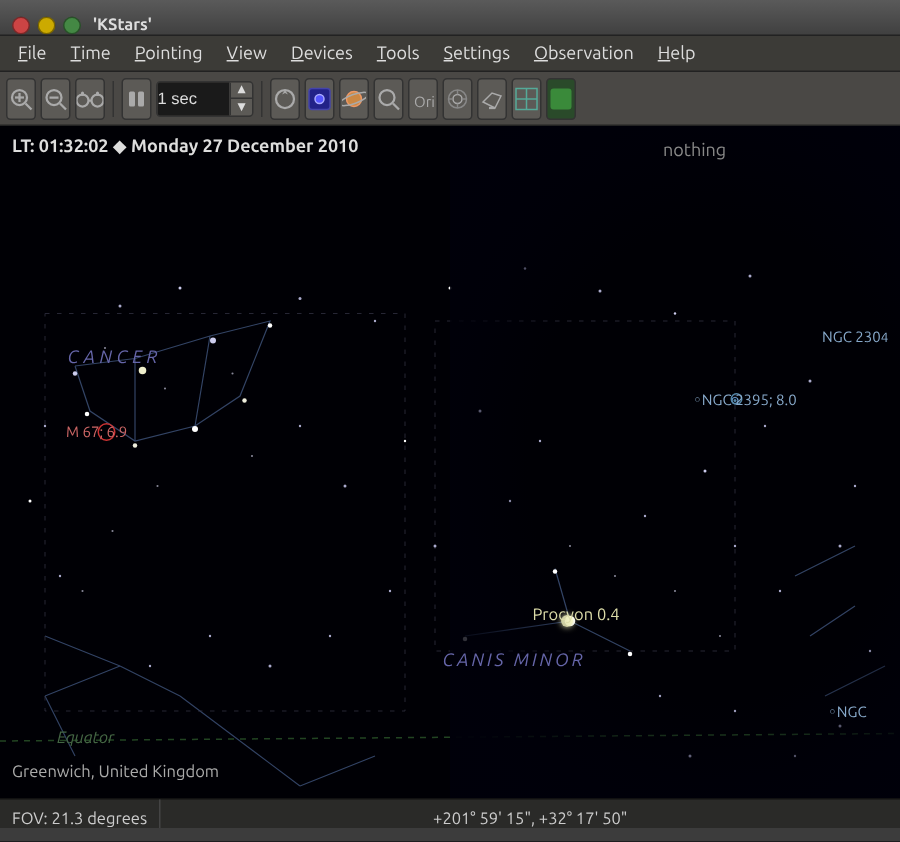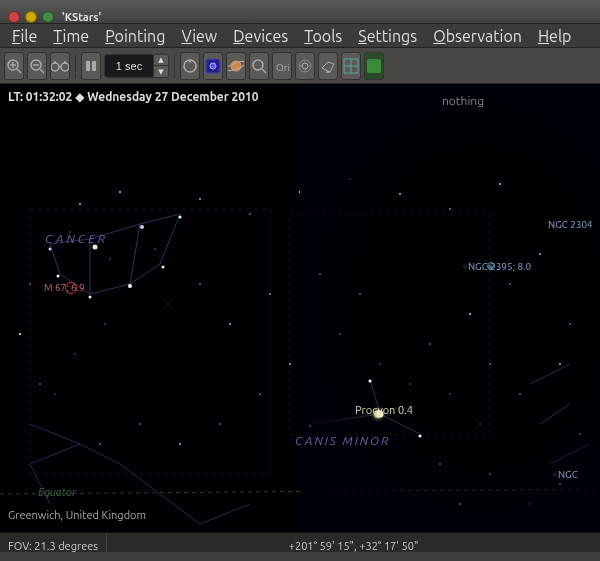--- a/index.html
+++ b/index.html
@@ -45,21 +45,21 @@
     #menu-bar {
       background: #3c3b37;
       height: 24px;
       display: flex;
       align-items: center;
       padding: 0 4px;
       border-bottom: 1px solid #222;
     }
     .menu-item {
       color: #ddd;
-      font-size: 16px;
+      font-size: 12px;
       padding: 2px 8px;
       cursor: pointer;
       border-radius: 3px;
     }
     .menu-item span.underline { text-decoration: underline; }
 
     
     #toolbar {
       background: #4a4845;
       height: 36px;
@@ -99,21 +99,21 @@
       border-radius: 3px;
       overflow: hidden;
       height: 24px;
     }
     #timestep-input {
       background: #1a1a1a;
       color: #ddd;
       border: none;
       width: 48px;
       height: 24px;
-      text-align: center;
+      text-align: left;
       font-size: 11px;
       outline: none;
     }
     #timestep-arrows {
       display: flex;
       flex-direction: column;
       background: #5c5a56;
       border-left: 1px solid #333;
     }
     .ts-arrow {
@@ -455,21 +455,21 @@
   </svg>
 
   <div style="position:absolute; left:65px; top:198px; width:12px; height:12px; border-radius:50%; border:1.5px solid #cc3333;"></div>
 
   <div style="position:absolute; left:487px; top:178px; width:8px; height:8px; border-radius:50%; border:1px solid #5588aa;"></div>
 
   <div style="position:absolute; left:374px; top:326px; width:8px; height:8px; border-radius:50%; background:rgba(255,255,200,0.9); box-shadow:0 0 4px #ffffcc;"></div>
 
   <div class="fov-dark"></div>
 
-  <div class="sky-label datetime" style="left:8px; top:6px;">LT: 01:32:02 ◆ Wednesday 27 December 2010</div>
+  <div class="sky-label datetime" style="left:8px; top:6px;">LT: 01:32:02 ◆ Monday 27 December 2010</div>
   <div class="sky-label nothing" style="left:442px; top:10px;">nothing</div>
 
   <div class="sky-label constellation" style="left:45px; top:148px;">CANCER</div>
   <div class="sky-label constellation" style="left:295px; top:350px; letter-spacing:2px;">CANIS MINOR</div>
 
   <div class="sky-label object" style="left:44px; top:198px; color:#cc6666;">M 67; 6.9</div>
   <div class="sky-label object" style="left:462px; top:177px;">◦NGC 2395; 8.0</div>
   <div class="sky-label object" style="left:548px; top:135px;">NGC 230<span style="font-size:9px">4</span></div>
   <div class="sky-label object" style="left:552px; top:385px;">◦NGC</div>
 

